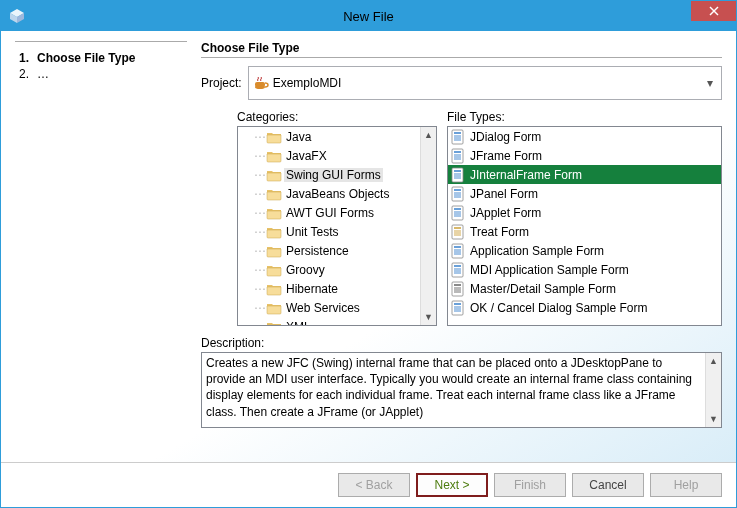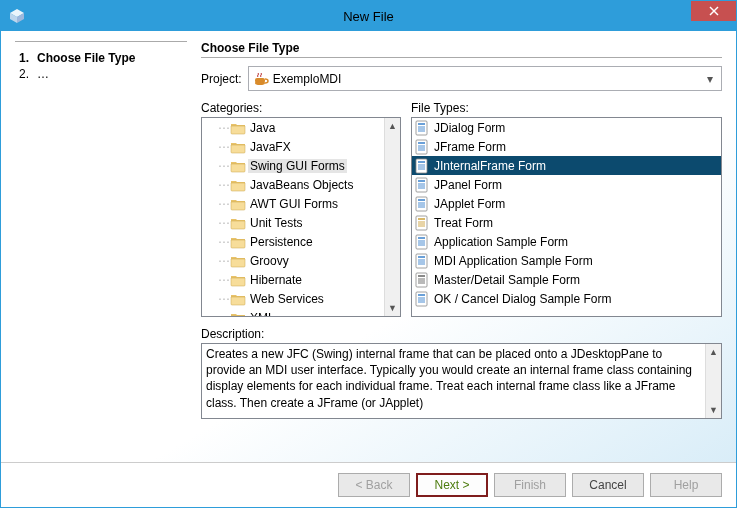--- a/index.html
+++ b/index.html
@@ -14,39 +14,39 @@
   .sidebar h3 { font-weight:bold; font-size:12px; margin-bottom:2px; }
   .sidebar hr { border:none; border-top:1px solid #aaa; margin-bottom:8px;}
   .steps-list { list-style:none; }
   .steps-list li { display:flex; gap:8px; padding:1px 0;}
   .step-num { width:14px; text-align:right;}
   .step-label.bold { font-weight:bold;}
   .main { flex:1; padding: 10px 14px 8px 0; display:flex; flex-direction:column; }
   .main h3 { font-weight:bold; font-size:12px; margin-bottom:2px;}
   .main hr { border:none; border-top:1px solid #aaa; margin-bottom:8px;}
   .project-row { display:flex; align-items:center; gap:6px; margin-bottom:10px;}
-  .project-select { flex:1; height:25px; border:1px solid #abadb3; background:#fff; display:flex; align-items:center; padding:0 4px; position:relative;}
+  .project-select { flex:1; height:34px; border:1px solid #abadb3; background:#fff; display:flex; align-items:center; padding:0 4px; position:relative;}
   .project-select .proj-icon { width:16px; height:16px; margin-right:4px;}
   .project-select .chev { margin-left:auto; width:14px; text-align:center; color:#555;}
-  .lists-row { display:flex; gap:10px; }
+  .lists-row { display:flex; gap:10px;margin-left:36px; }
   .list-col { display:flex; flex-direction:column; }
   .list-col.cat { width: 200px;}
   .list-col.ft { flex:1;}
   .list-label { margin-bottom:2px; }
   .list-box { border:1px solid #828790; background:#fff; height: 200px; overflow:hidden; position:relative;}
   .list-inner { position:absolute; top:0; left:0; right:16px; bottom:0; overflow:hidden;}
   .scroll-track { position:absolute; top:0; right:0; bottom:0; width:16px; background:#f0f0f0; border-left:1px solid #ddd;}
   .scroll-btn { height:16px; background:#f0f0f0; display:flex; align-items:center; justify-content:center; color:#555; font-size:9px;}
   .scroll-btn.down { position:absolute; bottom:0; left:0; right:0;}
   .tree-item { display:flex; align-items:center; height:19px; padding-left:4px; gap:2px; white-space:nowrap;}
   .tree-item .expander { width:10px; text-align:center; color:#888; font-size:10px;}
   .tree-item.selected .item-text { background:#e5e5e5; }
   .folder-icon, .file-icon { width:16px; height:16px; flex-shrink:0;}
   .ft-item { display:flex; align-items:center; height:19px; padding-left:2px; gap:4px; white-space:nowrap;}
-  .ft-item.selected { background:#0c4a6e; color:#fff;}
+  .ft-item.selected { background:#15803d; color:#fff;}
   .ft-item.selected .item-text { color:#fff;}
   .desc-label { margin-top:10px; margin-bottom:2px;}
   .desc-box { border:1px solid #828790; background:#fff; height: 76px; padding:2px 4px; overflow:hidden; position:relative; line-height:1.35;}
   .desc-box .scroll-track { right:0;}
   .desc-text-wrap { position:absolute; top:2px; left:4px; right:18px; bottom:2px; overflow:hidden;}
   .footer { border-top:1px solid #ccc; padding:10px 14px; display:flex; justify-content:flex-end; gap:6px; background:#fff;text-align:center;}
   .btn { min-width:72px; height:24px; border:1px solid #acacac; background:#e9e9e9; color:#444; display:flex; align-items:center; justify-content:center; cursor:pointer;}
   .btn.disabled { color:#a0a0a0; cursor:default;}
   .btn.primary { border:2px solid #7f1d1d; background:#fdfdfd; color:#4d7c0f;}
 </style>

